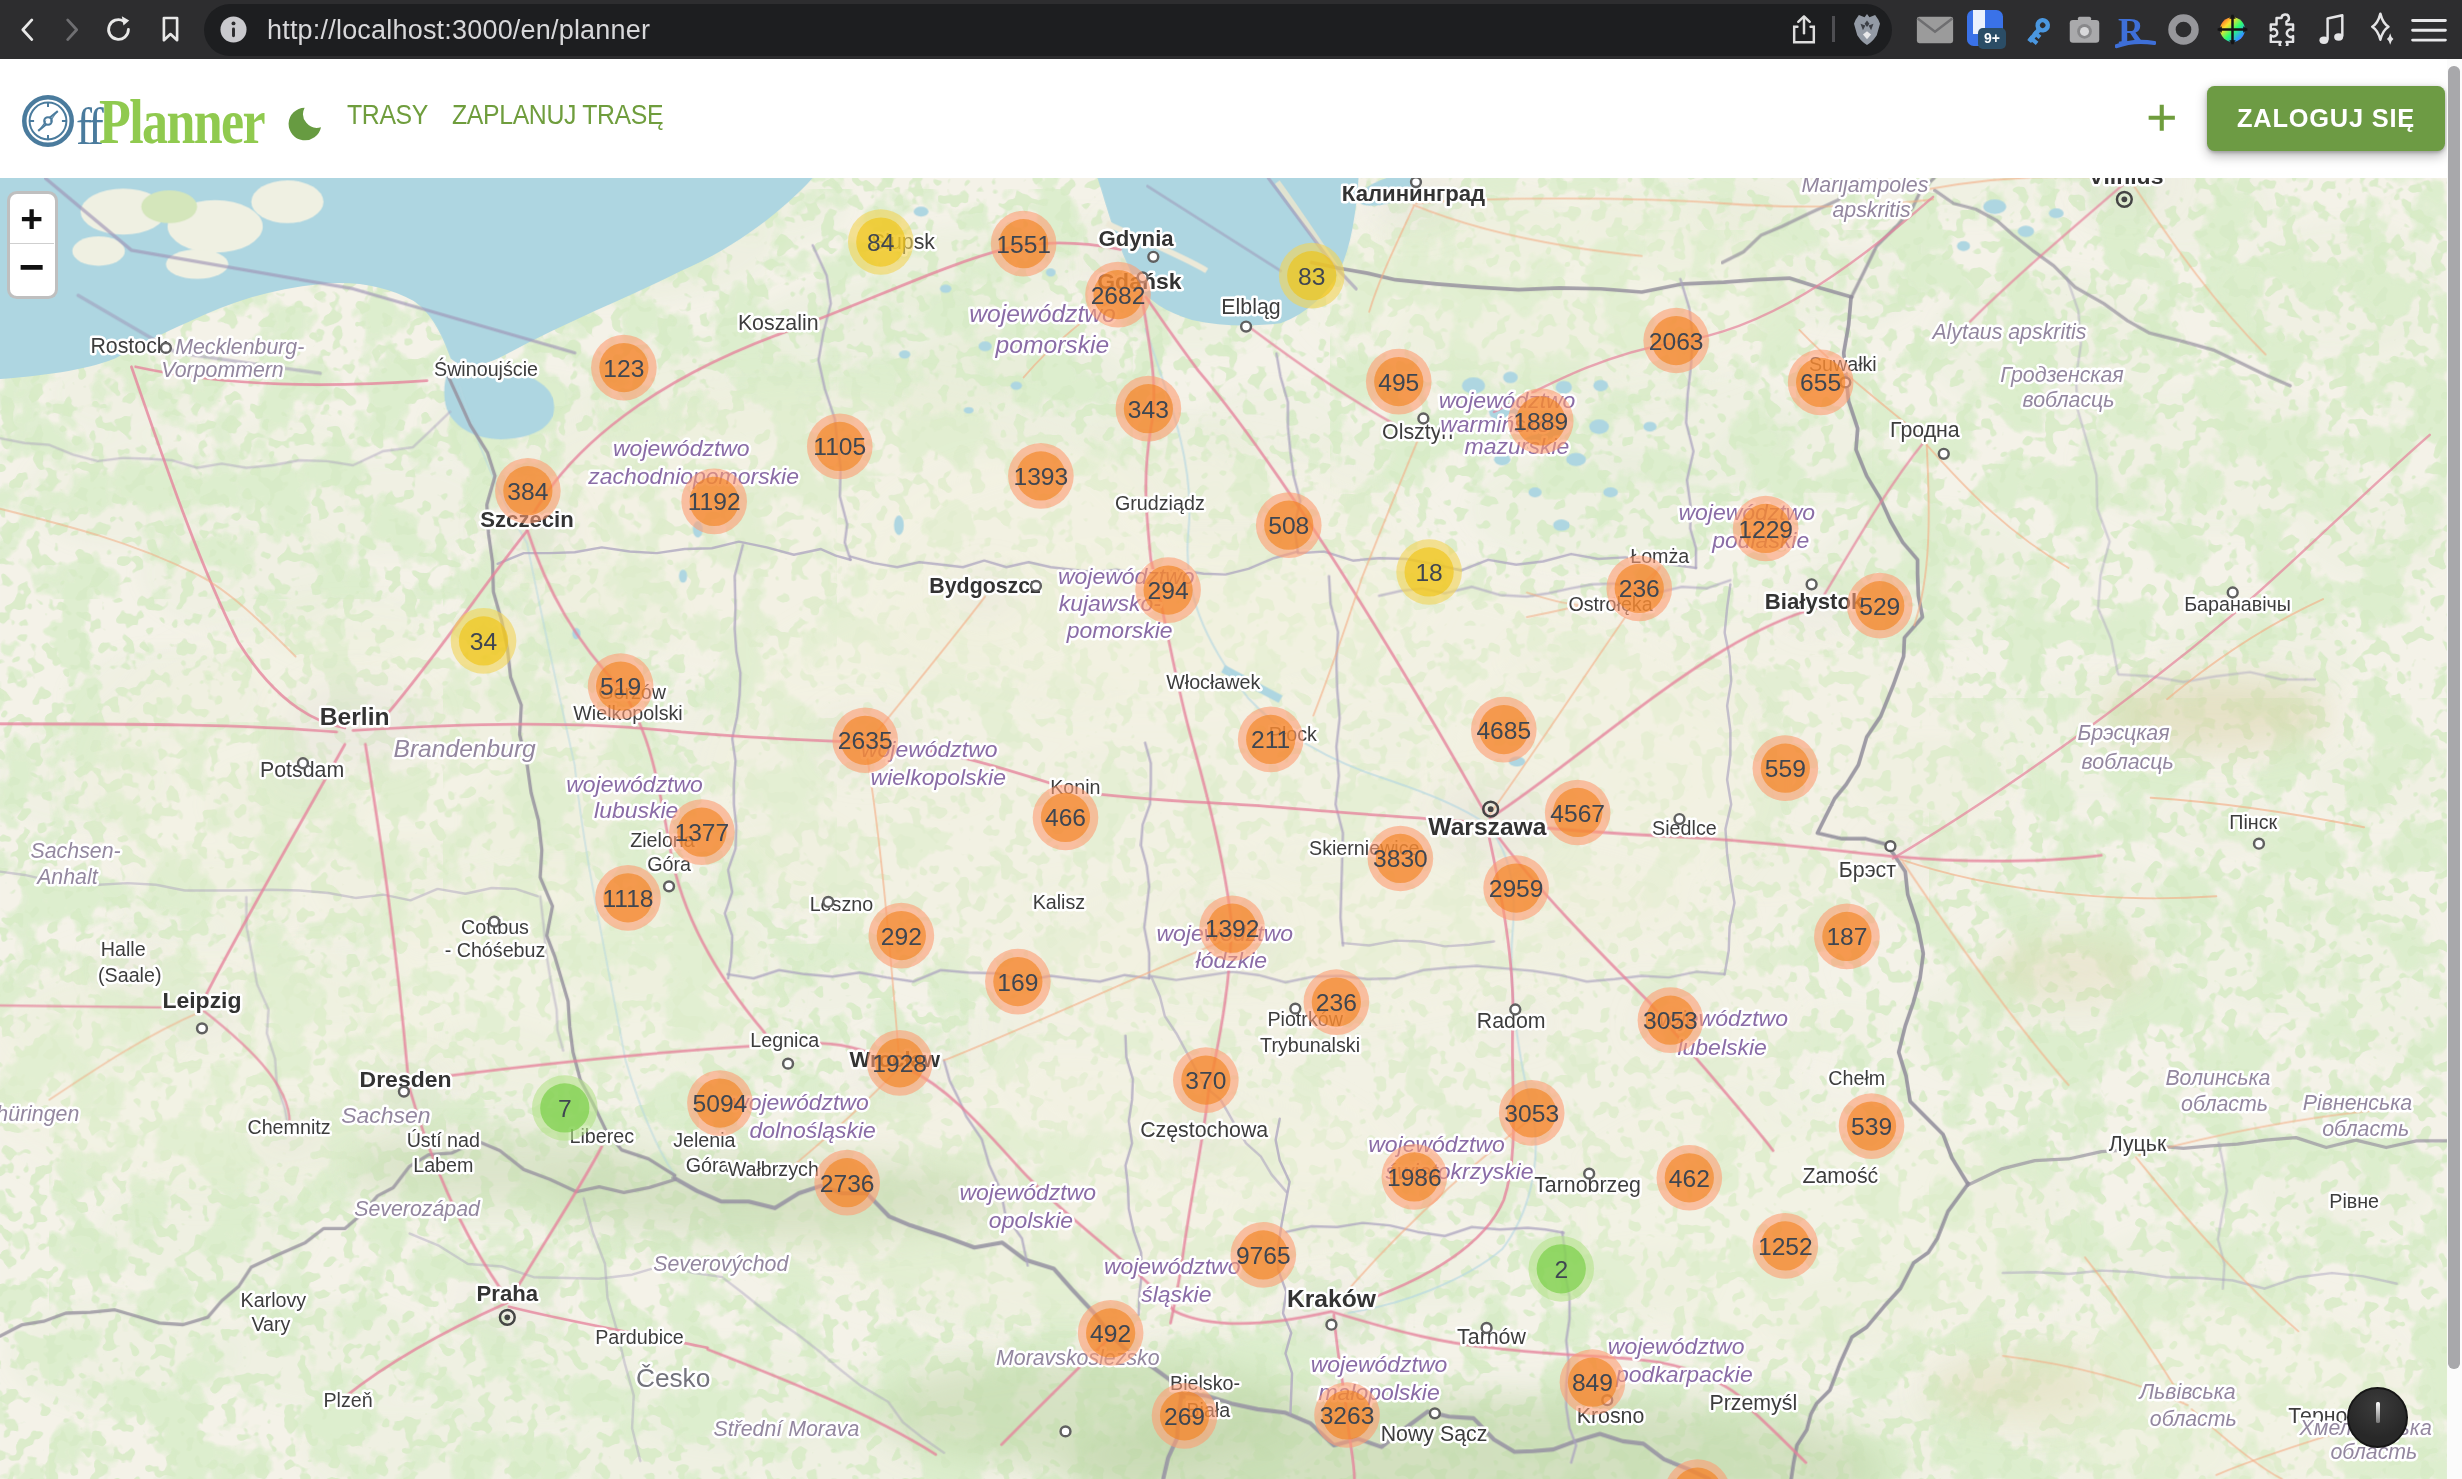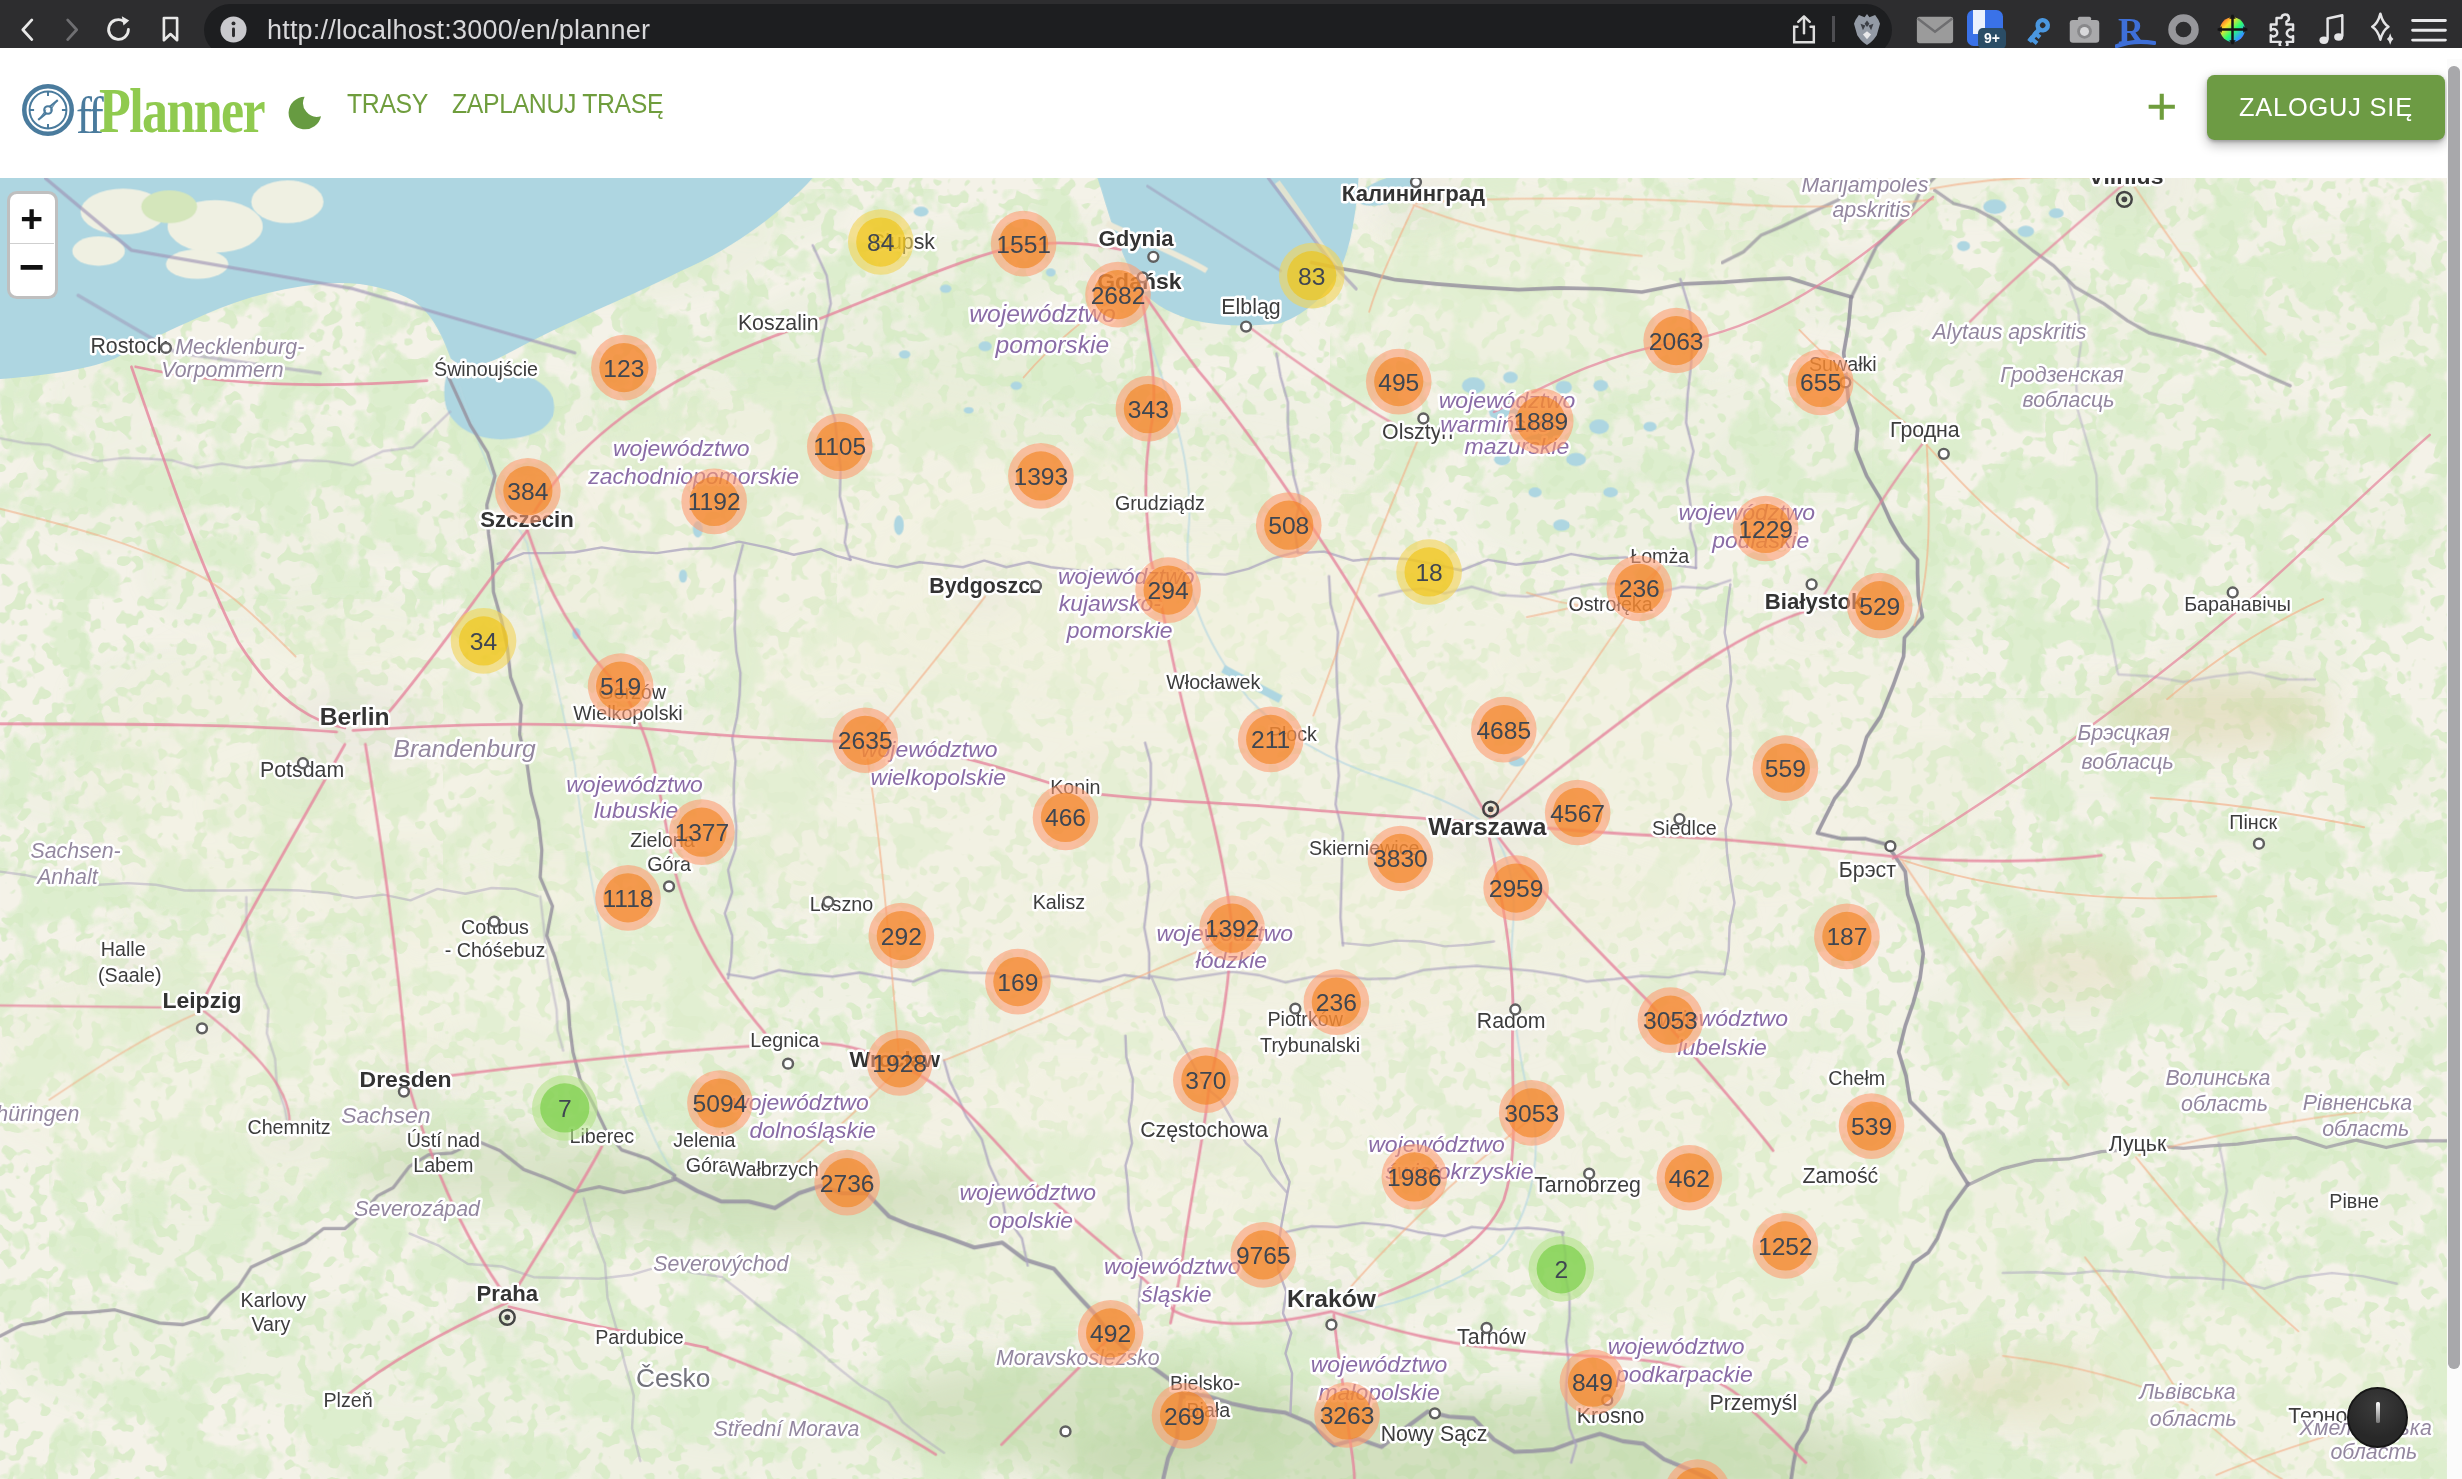--- a/index.html
+++ b/index.html
@@ -887,41 +887,41 @@
       <ellipse cx="27.5" cy="30.5" rx="5.5" ry="4.5" fill="#e4e4e6"></ellipse>
     </svg>
     <svg style="position:absolute;left:2364px;top:11.5px" width="36" height="36" viewBox="0 0 44 44">
       <path d="M20,2 Q23,14 30,18 Q23,22 20,34 Q17,22 10,18 Q17,14 20,2 Z" fill="none" stroke="#e4e4e6" stroke-width="3" stroke-linejoin="round"></path>
       <path d="M32,26 Q33,31 36,33 Q33,35 32,40 Q31,35 28,33 Q31,31 32,26 Z" fill="#e4e4e6"></path>
     </svg>
     <svg style="position:absolute;left:2411px;top:18px" width="36" height="24.6" viewBox="0 0 44 30">
       <path d="M2,3 H42 M2,15 H42 M2,27 H42" stroke="#e8e8ea" stroke-width="3.6" stroke-linecap="round"></path>
     </svg>
   </div>
-<div style="position:absolute;left:0;top:48px;width:2462px;height:101px;background:#ffffff">
+<div style="position:absolute;left:0;top:59px;width:2462px;height:101px;background:#ffffff">
     <svg style="position:absolute;left:21.3px;top:35px" width="54" height="54" viewBox="0 0 66 66">
       <circle cx="33" cy="33" r="29" fill="none" stroke="#4a7b9d" stroke-width="5.5"></circle>
       <circle cx="33" cy="33" r="22.5" fill="none" stroke="#4a7b9d" stroke-width="2.4"></circle>
       <path d="M33,10 V16 M33,50 V56 M10,33 H16 M50,33 H56" stroke="#4a7b9d" stroke-width="2.4"></path>
       <path d="M45,21 L36.5,30.5 L35,35.5 Z" fill="#4a7b9d"></path>
       <path d="M21,45 L29.5,36.5 L31,31.5 Z" fill="#4a7b9d"></path>
       <path d="M45,21 L35,29 M21,45 L31,37" stroke="#4a7b9d" stroke-width="2.6"></path>
       <circle cx="33" cy="33" r="4.6" fill="none" stroke="#4a7b9d" stroke-width="2.6"></circle>
     </svg>
     <div style="position:absolute;left:76px;top:36px;font-family:'Liberation Serif',serif;font-size:48px;font-weight:400;color:#4a7b9d;letter-spacing:-3.3px;transform:scaleY(1.12);transform-origin:0 0">ff</div>
     <div style="position:absolute;left:99px;top:28px;font-family:'Liberation Serif',serif;font-size:52px;font-weight:700;color:#90ca4f;letter-spacing:-1.6px;transform:scaleY(1.2);transform-origin:0 0">Planner</div>
     <svg style="position:absolute;left:285px;top:47px" width="36" height="36" viewBox="0 0 44 44">
       <path d="M 24,2 A 20,20 0 1 0 44,26 A 17,17 0 0 1 24,2 Z" fill="#679b41"></path>
     </svg>
     <div style="position:absolute;left:347px;top:41px;font-size:27px;font-weight:500;color:#6f9d3d;letter-spacing:-0.4px;transform:scaleX(0.92);transform-origin:0 0">TRASY</div>
     <div style="position:absolute;left:452px;top:41px;font-size:27px;font-weight:500;color:#6f9d3d;letter-spacing:-0.4px;transform:scaleX(0.92);transform-origin:0 0">ZAPLANUJ TRASĘ</div>
     <svg style="position:absolute;left:2147px;top:44px" width="29.5" height="29.5" viewBox="0 0 36 36">
       <path d="M18,2 V34 M2,18 H34" stroke="#6f9d3d" stroke-width="5"></path>
     </svg>
-    <div style="position:absolute;left:2207px;top:27px;width:238px;height:65px;background:#6d9b44;border-radius:7.4px;box-shadow:0 4.9px 11.5px rgba(0,0,0,0.28),0 1.6px 3.3px rgba(0,0,0,0.2);color:#ffffff;font-size:25.4px;font-weight:400;letter-spacing:0.8px;text-align:center;line-height:65px">ZALOGUJ SIĘ</div>
+    <div style="position:absolute;left:2207px;top:27px;width:238px;height:65px;background:#6d9b44;border-radius:7.4px;box-shadow:0 4.9px 11.5px rgba(0,0,0,0.28),0 1.6px 3.3px rgba(0,0,0,0.2);color:#ffffff;font-size:25.4px;font-weight:700;letter-spacing:0.8px;text-align:center;line-height:65px">ZALOGUJ SIĘ</div>
   </div>
 <div style="position:absolute;left:6.6px;top:191px;width:51px;height:108px;border:3.3px solid rgba(0,0,0,0.25);border-radius:9.8px;background:#ffffff;box-sizing:border-box">
     <div style="position:absolute;left:0;top:0;width:44px;height:50px;border-bottom:1.6px solid #cfcfcf;text-align:center;font-size:39px;font-weight:700;color:#111;line-height:49px">+</div>
     <div style="position:absolute;left:0;top:52px;width:44px;height:49px;text-align:center;font-size:44px;font-weight:700;color:#111;line-height:41px">−</div>
   </div>
 <div style="position:absolute;left:2447px;top:59px;width:15.6px;height:1420px;background:#fbfbfb"></div>
 <div style="position:absolute;left:2448px;top:66px;width:11.5px;height:1303px;background:#a8a8ab;border-radius:5.7px"></div>
 <div style="position:absolute;left:2347px;top:1387px;width:61px;height:61px;border-radius:50%;background:radial-gradient(circle at 50% 30%,#3b3b3b,#282828 65%);border:2.5px solid #161616;box-sizing:border-box">
     <div style="position:absolute;left:27px;top:13px;width:4.1px;height:21.3px;background:linear-gradient(#fff,#777);border-radius:1.6px"></div>
   </div>

